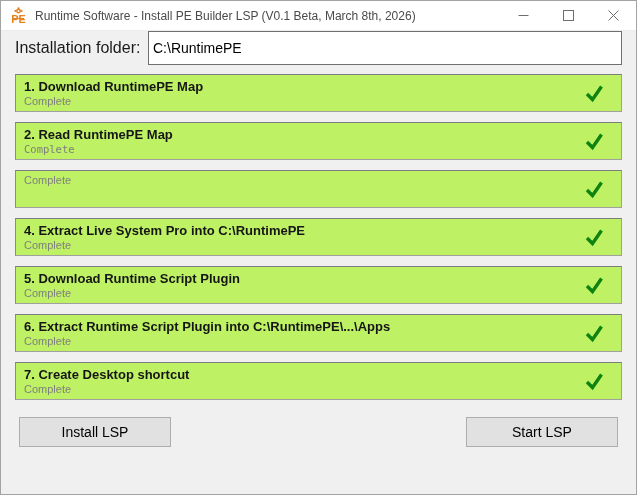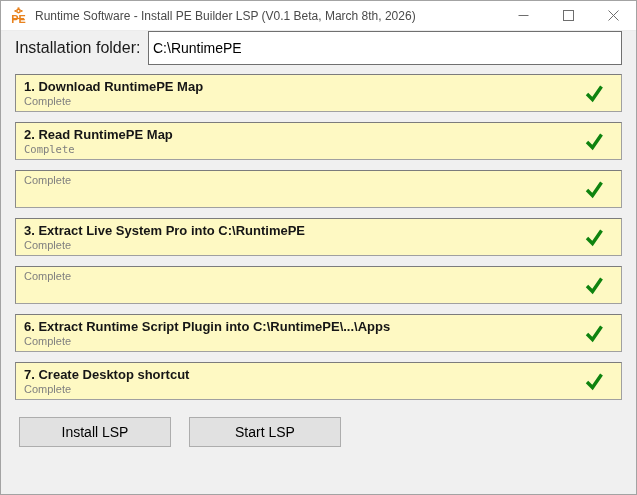--- a/index.html
+++ b/index.html
@@ -33,30 +33,30 @@
   .folder-row { display:flex; align-items:center; margin-bottom:9px; }
   .folder-label { font-size:16px; color:#1a1a1a; width:133px; flex:0 0 auto; }
   .folder-input {
     flex:1 1 auto; height:25px; border:1px solid #707070; background:#ffffff;
     font-family:"Liberation Sans", sans-serif; font-size:14px; color:#000;
     padding:16px 4px; outline:none;
   }
   
   .step {
     position:relative; height:38px; margin-bottom:10px;
-    background:#fef9c3;
+    background:#bef264;
     border:1px solid #a0a0a0; border-top-color:#7c7c7c; border-left-color:#8a8a8a;
     padding:3px 40px 0 8px;
   }
   .step-title { font-size:13px; font-weight:bold; color:#161616; line-height:17px; white-space:nowrap; }
   .step-status { font-size:11px; color:#7f7f7f; line-height:13px; }
   .step-status.mono { font-family:"DejaVu Sans Mono", monospace; font-size:10.5px; }
   .check { position:absolute; right:16px; top:50%; transform:translateY(-50%); width:22px; height:22px; }
   
-  .footer { display:flex; justify-content:flex-start; margin:17px 4px 0 4px;gap:18px; }
+  .footer { display:flex; justify-content:space-between; margin:17px 4px 0 4px;gap:18px; }
   .btn {
     width:152px; height:30px; background:#e1e1e1; border:1px solid #adadad;
     font-family:"Liberation Sans", sans-serif; font-size:14px; color:#000;
     display:flex; align-items:center; justify-content:center; cursor:default;
   }
 </style>
 </head>
 <body>
 
 <div class="window">
@@ -118,28 +118,29 @@
       </div>
 
       <div class="step">
         <div class="step-status">Complete</div>
         <svg class="check" viewBox="0 0 22 22">
             <path d="M4 12 L9.5 17.5 L18.5 4.5" fill="none" stroke="#0f830f" stroke-width="3.4"></path>
           </svg>
       </div>
 
       <div class="step">
-        <div class="step-title">3. Extract Live System Pro into C:\RuntimePE</div>
+        <div class="step-title">4. Extract Live System Pro into C:\RuntimePE</div>
         <div class="step-status">Complete</div>
         <svg class="check" viewBox="0 0 22 22">
             <path d="M4 12 L9.5 17.5 L18.5 4.5" fill="none" stroke="#0f830f" stroke-width="3.4"></path>
           </svg>
       </div>
 
       <div class="step">
+        <div class="step-title">5. Download Runtime Script Plugin</div>
         <div class="step-status">Complete</div>
         <svg class="check" viewBox="0 0 22 22">
             <path d="M4 12 L9.5 17.5 L18.5 4.5" fill="none" stroke="#0f830f" stroke-width="3.4"></path>
           </svg>
       </div>
 
       <div class="step">
         <div class="step-title">6. Extract Runtime Script Plugin into C:\RuntimePE\...\Apps</div>
         <div class="step-status">Complete</div>
         <svg class="check" viewBox="0 0 22 22">

